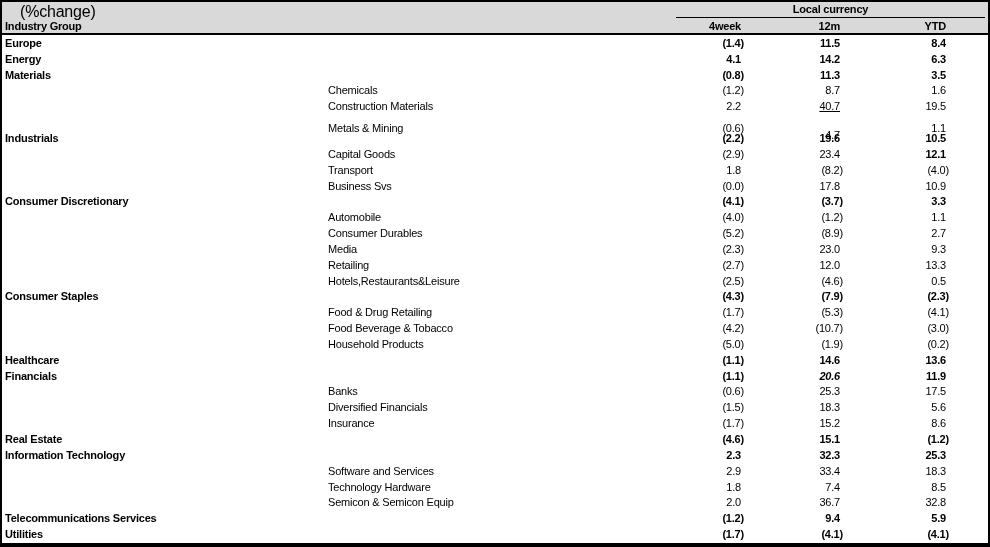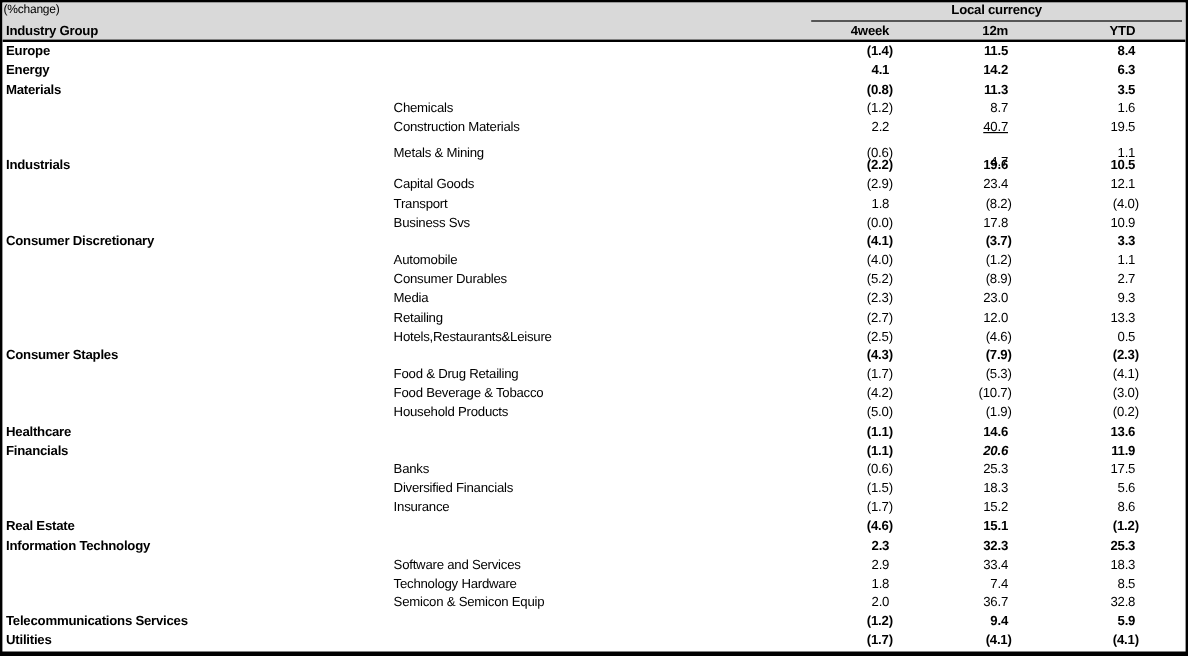--- a/index.html
+++ b/index.html
@@ -17,22 +17,22 @@
     color:#000;
     letter-spacing:-0.2px;
     overflow:hidden;
   }
   .thead {
     background:#d9d9d9;
     border-bottom:2.5px solid #000;
   }
   .hrow1 { position:relative; height:16px; }
   .note {
-    position:absolute; left:1px; top:1px;
-    font-size:10px;
+    position:absolute; left:18px; top:1px;
+    font-size:16px;
   }
   .lc-span {
     position:absolute; left:674px; top:0;
     width:309px; height:16px;
     border-bottom:1.5px solid #000;
     text-align:center;
     font-weight:bold;
     line-height:15px;
   }
   .grid-row {
@@ -124,21 +124,21 @@
     <div class="num">(2.2)</div>
     <div class="num" style="padding-right: 3px;">19.6</div>
     <div class="num" style="padding-right: 3px;">10.5</div>
     <div></div>
   </div>
       <div class="row grid-row sub">
     <div class="c-sector"></div>
     <div class="c-sub">Capital Goods</div>
     <div class="num">(2.9)</div>
     <div class="num" style="padding-right: 3px;">23.4</div>
-    <div class="num" style="padding-right: 3px;">12.1</div>
+    <div class="num" style="padding-right: 3px; font-weight: bold;">12.1</div>
     <div></div>
   </div>
       <div class="row grid-row sub">
     <div class="c-sector"></div>
     <div class="c-sub">Transport</div>
     <div class="num" style="padding-right: 3px;">1.8</div>
     <div class="num">(8.2)</div>
     <div class="num">(4.0)</div>
     <div></div>
   </div>

